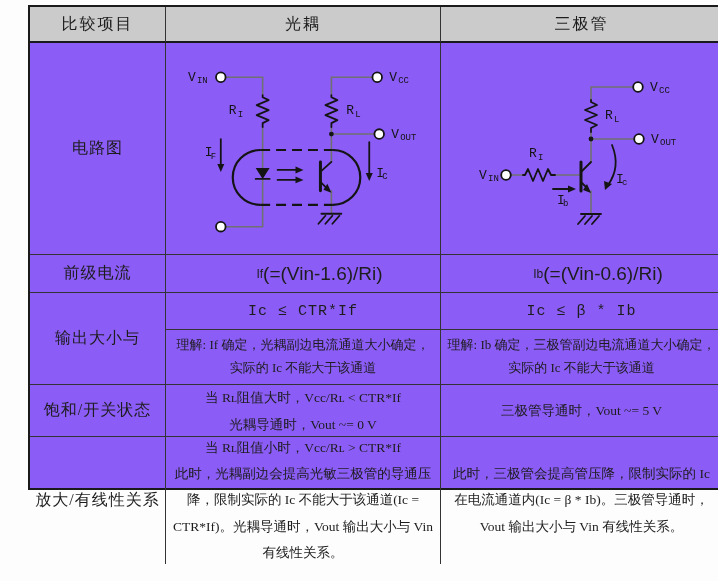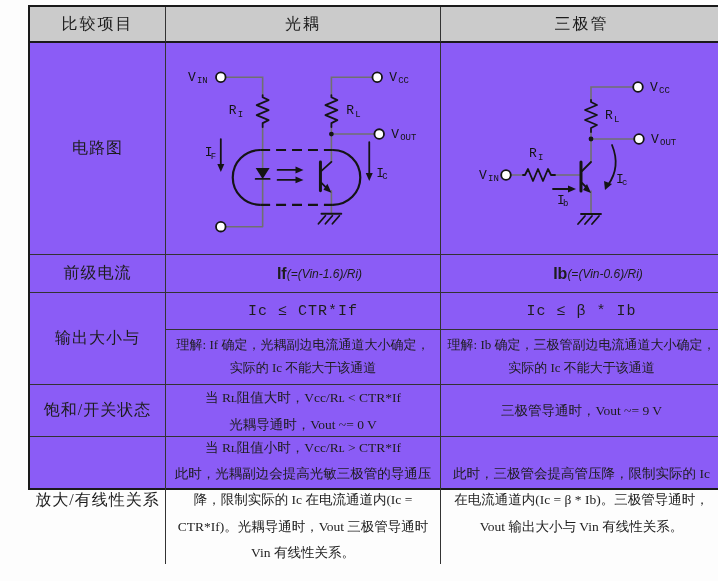--- a/index.html
+++ b/index.html
@@ -10,22 +10,22 @@
        grid-template-columns:136px 275px 281px;
        grid-template-rows:36px 212px 38px 92px 52px 127px;}
   .c{box-sizing:border-box;border-right:1px solid #333;border-bottom:1px solid #333;
      display:flex;align-items:center;justify-content:center;text-align:center;}
   .lastcol{border-right:none;}
   .lastrow{border-bottom:none;}
   .hdr{background:#cbcbcb;border-bottom:2px solid #1a1a1a;font-size:16px;letter-spacing:2px;}
   .rowlabel{font-size:16px;letter-spacing:1px;}
   .mono{font-family:"Liberation Mono","DejaVu Sans Mono",monospace;}
   .formula{font-size:15px;letter-spacing:1px;}
-  .ifcell .b{font-family:"Liberation Sans","DejaVu Sans",sans-serif;font-weight:bold;font-size:16px;padding-left:33px;}
-  .ifcell .i{font-family:"Liberation Sans","DejaVu Sans",sans-serif;font-style:italic;font-size:12px;}
+  .ifcell .b{font-family:"Liberation Sans","DejaVu Sans",sans-serif;font-weight:normal;font-size:12px;padding-left:33px;}
+  .ifcell .i{font-family:"Liberation Sans","DejaVu Sans",sans-serif;font-size:19px;}
   .split{flex-direction:column;align-items:stretch;padding:0;}
   .split .top{height:37px;border-bottom:1px solid #333;display:flex;align-items:center;justify-content:center;box-sizing:border-box;}
   .split .bot{flex:1;display:flex;align-items:center;justify-content:center;padding:2px 6px;}
   .note{font-size:13px;line-height:1.75;}
   .sat{font-size:13.5px;line-height:2.0;text-align:center;}
   .lin{font-size:13.5px;line-height:1.95;padding:4px 7px;}
   .lin .l1{display:block;}
   
   svg{display:block;}
   .wire{stroke:#707070;stroke-width:1.6;fill:none;stroke-linecap:round;}
@@ -224,29 +224,29 @@
 
     <div class="c rowlabel">饱和/开关状态</div>
     <div class="c sat">
       <div>
         <div>当 Rʟ阻值大时，Vcc/Rʟ &lt; CTR*If</div>
         <div>光耦导通时，Vout ~= 0 V</div>
       </div>
     </div>
     <div class="c sat lastcol">
       <div>
-        <div>三极管导通时，Vout ~= 9 V</div>
+        <div>三极管导通时，Vout ~= 5 V</div>
       </div>
     </div>
 
     <div class="c rowlabel lastrow">放大/有线性关系</div>
     <div class="c lin lastrow">
       <div>
         <span class="l1">当 Rʟ阻值小时，Vcc/Rʟ &gt; CTR*If</span>
-        <span>此时，光耦副边会提高光敏三极管的导通压降，限制实际的 Ic 在电流通道内(Ic = CTR*If)。光耦导通时，Vout 三极管导通时 Vin 有线性关系。</span>
+        <span>此时，光耦副边会提高光敏三极管的导通压降，限制实际的 Ic 不能大于该通道(Ic = CTR*If)。光耦导通时，Vout 输出大小与 Vin 有线性关系。</span>
       </div>
     </div>
     <div class="c lin lastcol lastrow">
       <div>
         <span>此时，三极管会提高管压降，限制实际的 Ic 在电流通道内(Ic = β * Ib)。三极管导通时，Vout 输出大小与 Vin 有线性关系。</span>
       </div>
     </div>
 
   </div>
 </div>

